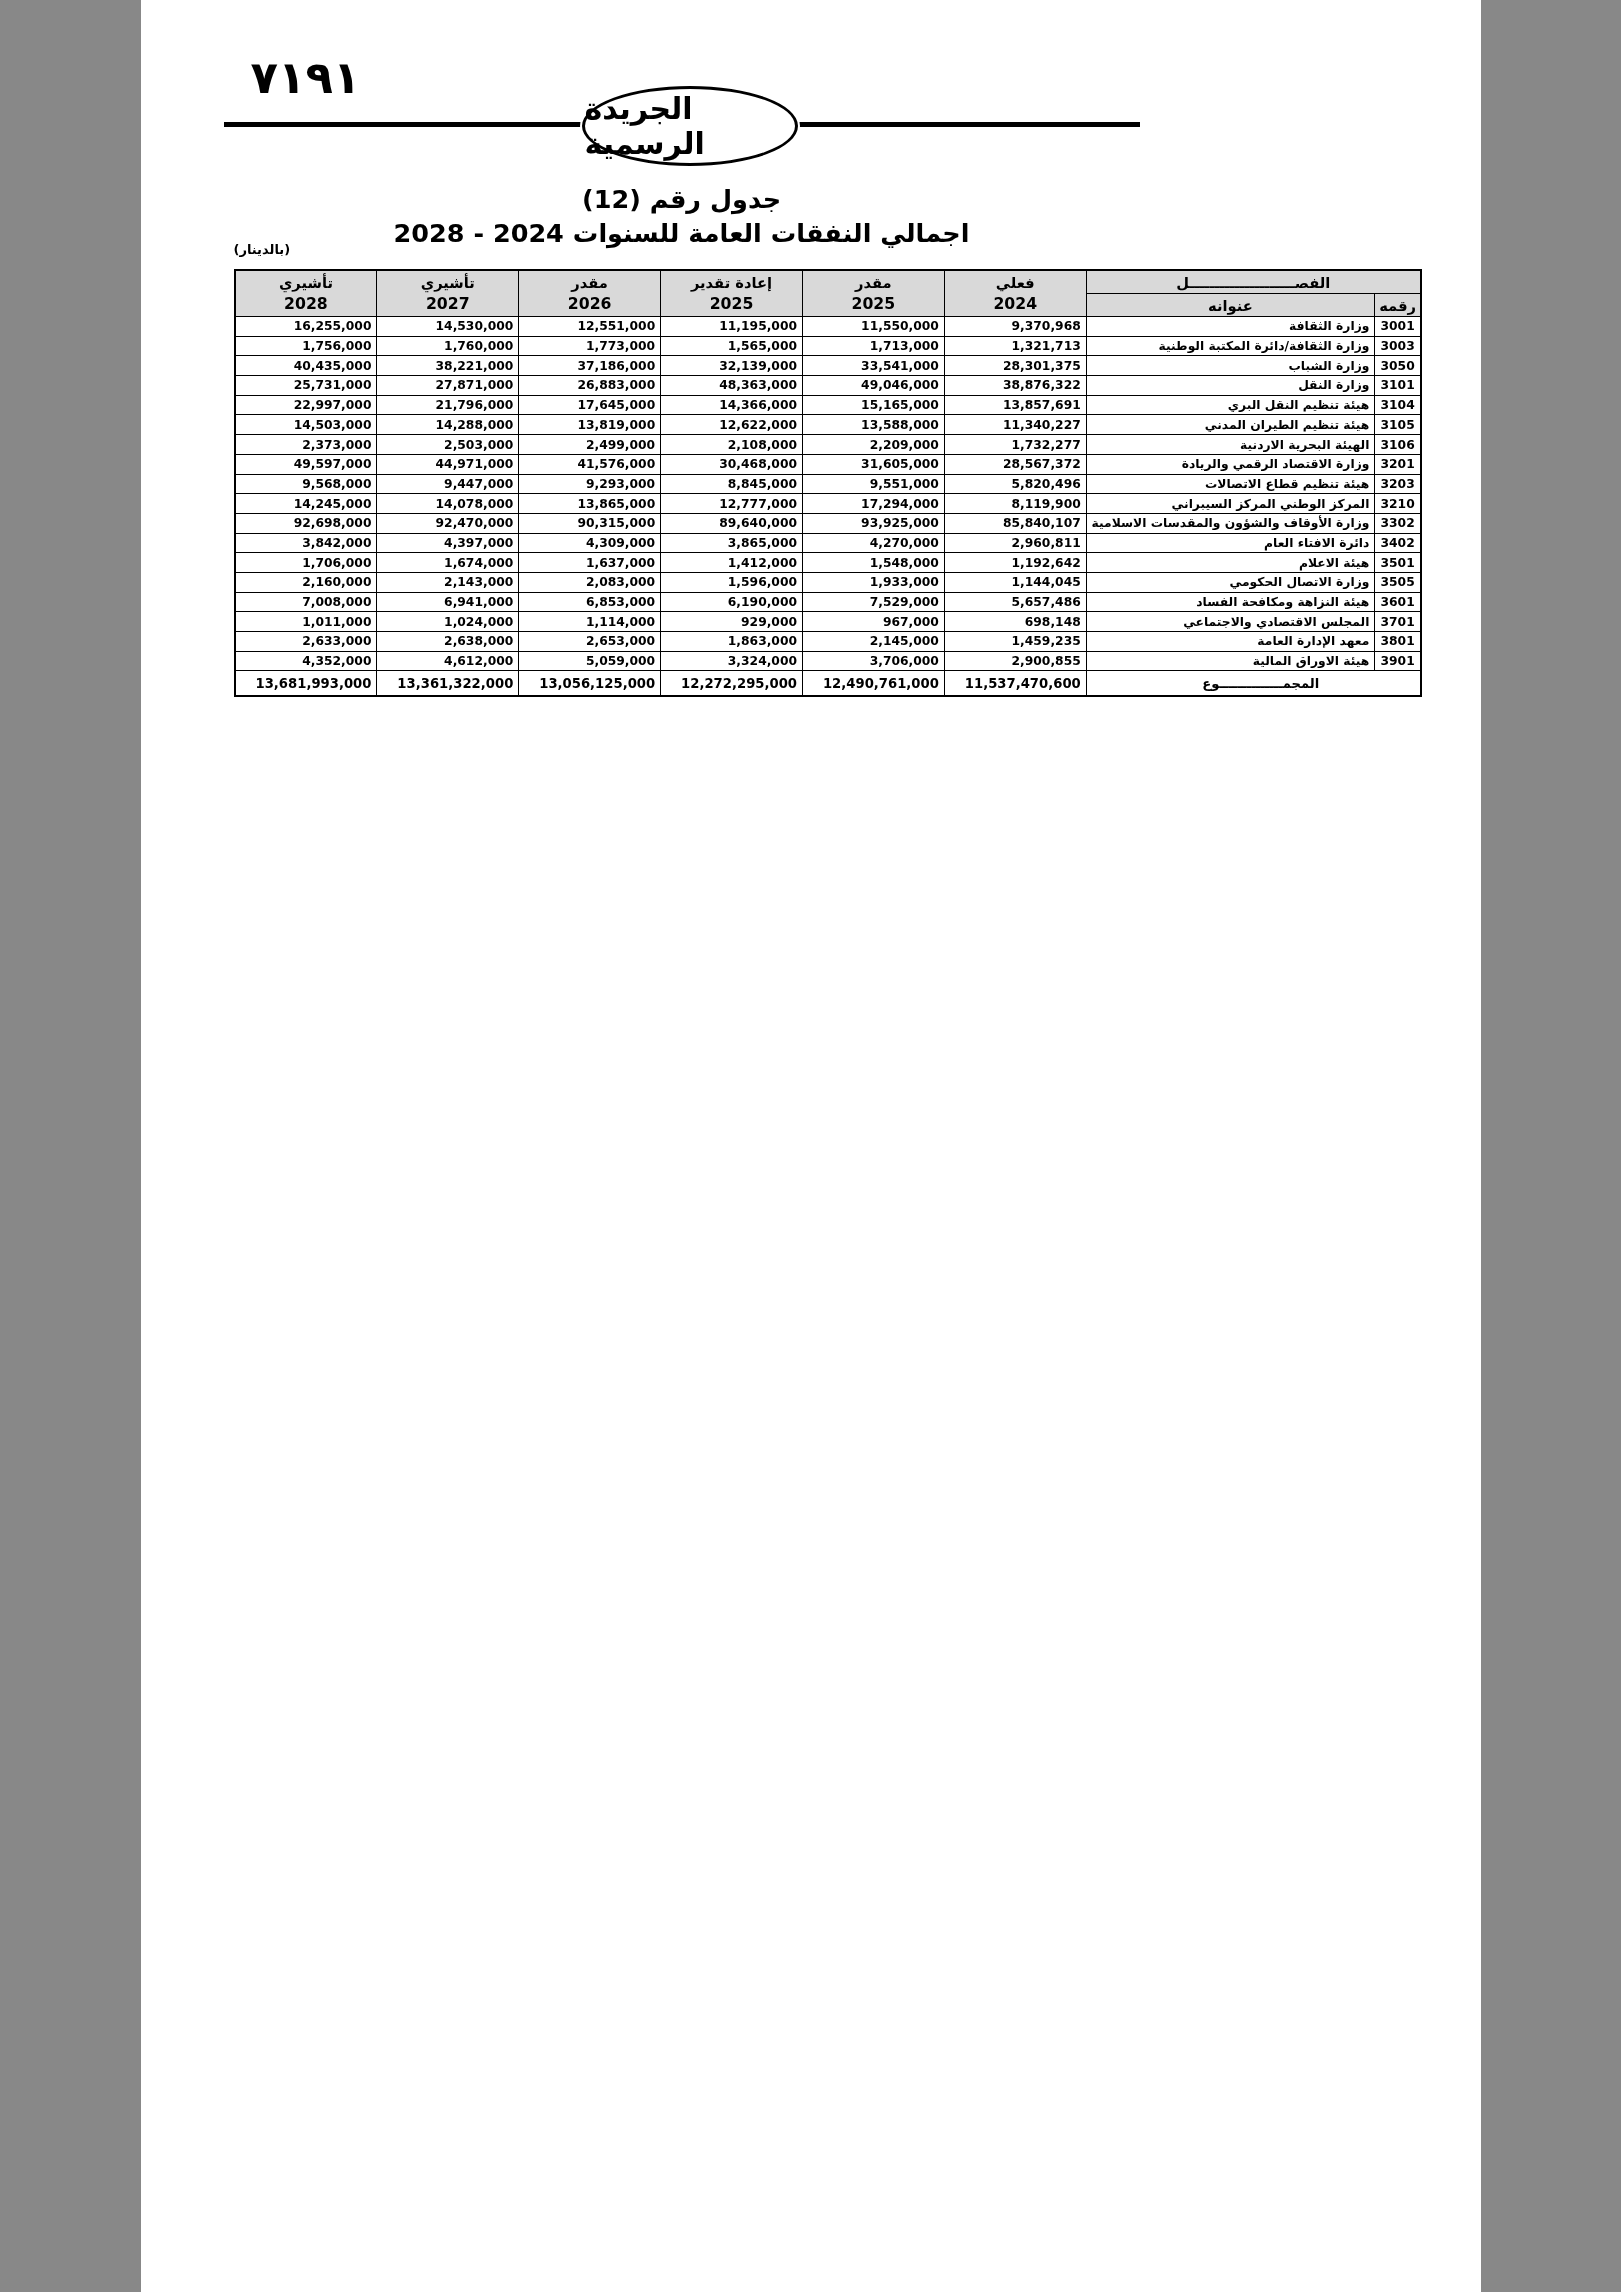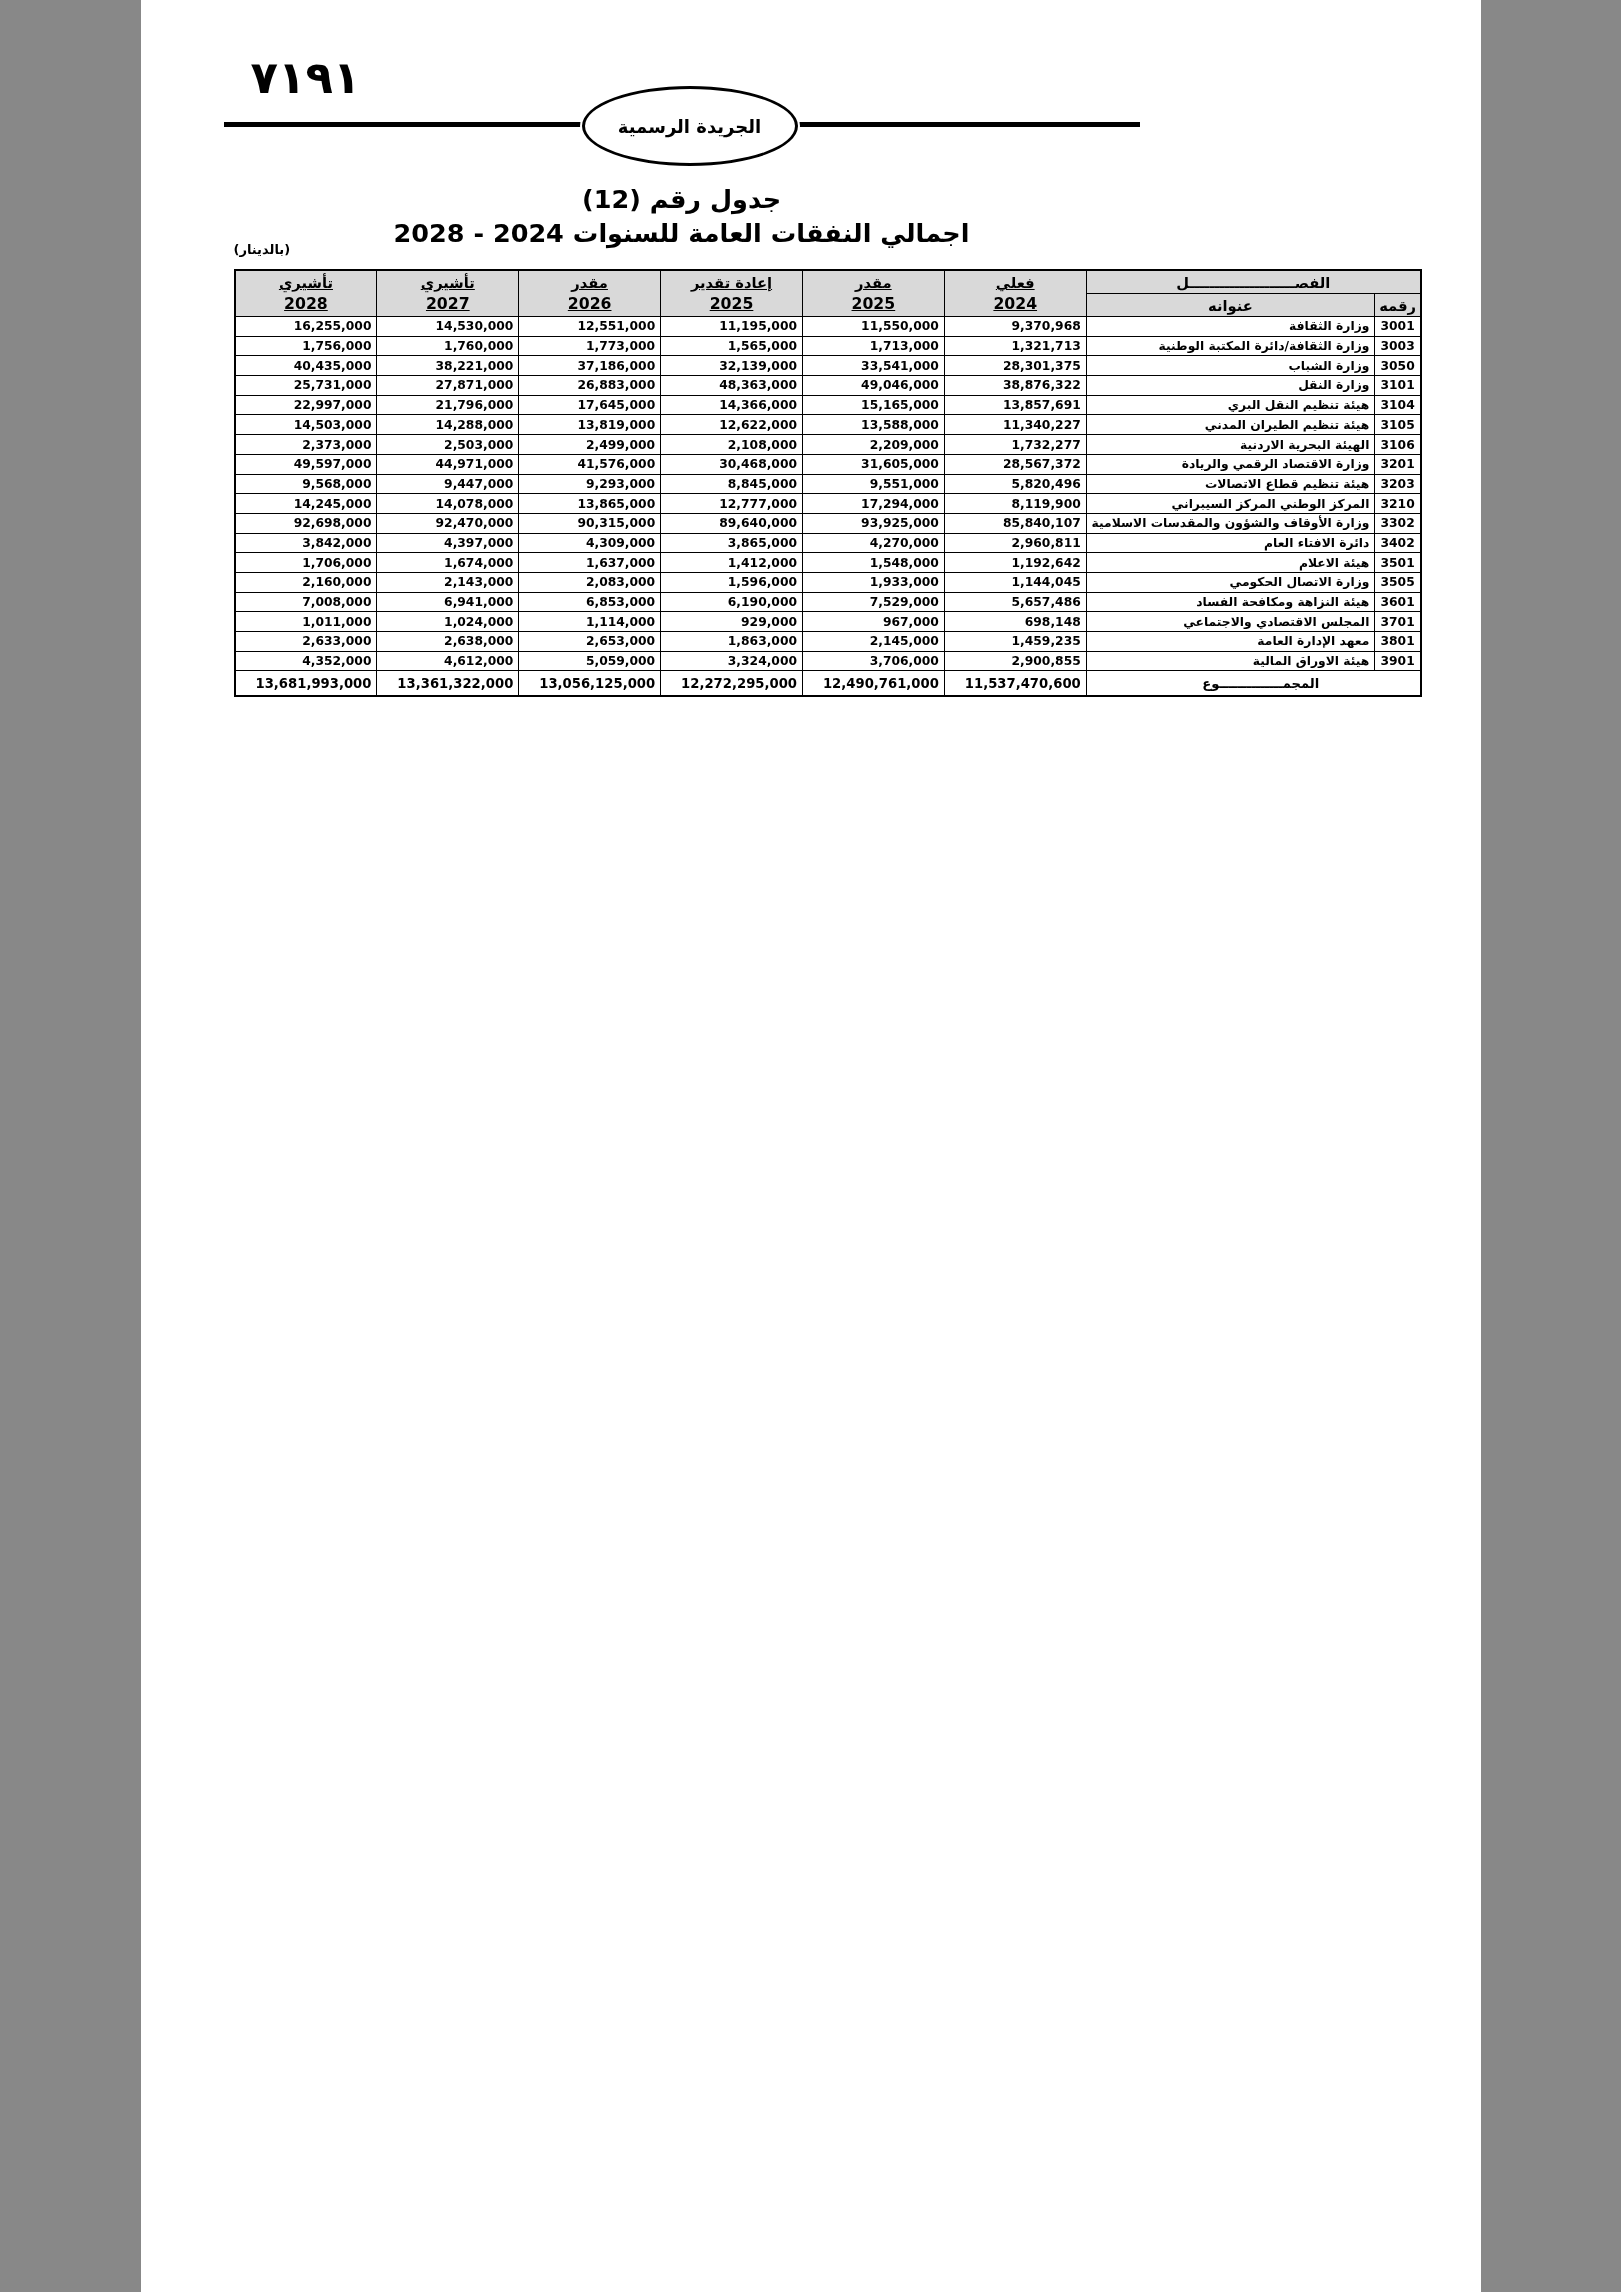--- a/index.html
+++ b/index.html
@@ -17,21 +17,21 @@
     font-size:45px;font-weight:700;letter-spacing:3.9px;
   }
   .top-rule{
     position:absolute;left:83px;top:122px;width:916px;height:4.9px;
     background:#000;
   }
   .gazette-oval{
     position:absolute;left:441px;top:86px;width:210px;height:74px;
     background:#fff;border:3.9px solid #000;border-radius:50%;
     display:flex;align-items:center;justify-content:center;
-    font-size:18px;font-weight:700;z-index:3;
+    font-size:30px;font-weight:700;z-index:3;
     box-shadow:0 0 0 2px #fff;
   }
   .titles{
     position:absolute;left:83px;top:184px;width:916px;
     text-align:center;direction:rtl;
   }
   .titles .t1{font-size:25.5px;font-weight:700;margin:0;}
   .titles .t2{font-size:25.5px;font-weight:700;margin:3.9px 0 0 0;}
   .currency-note{
     position:absolute;left:93px;top:242px;
@@ -46,21 +46,21 @@
   table.exp th,
   table.exp td{border:1.5px solid #000;}
   table.exp{border:2.5px solid #000;}
   table.exp th{
     background:#d9d9d9;
     padding:2px 3.9px;
     font-size:14.7px;
     font-weight:700;
   }
   th.chapter-h{font-size:16.7px;}
-  th.value-h{vertical-align:middle;line-height:1.35;text-decoration:underline;}
+  th.value-h{vertical-align:middle;line-height:1.35;}
   th.value-h .yr{display:block;font-size:15.7px;}
   th.code-h{font-size:13.7px;}
   th.title-h{font-size:14.7px;}
   table.exp td{
     padding:1px 4.9px;
     font-size:12.3px;
     height:16.7px;
     white-space:nowrap;
     overflow:hidden;
   }

